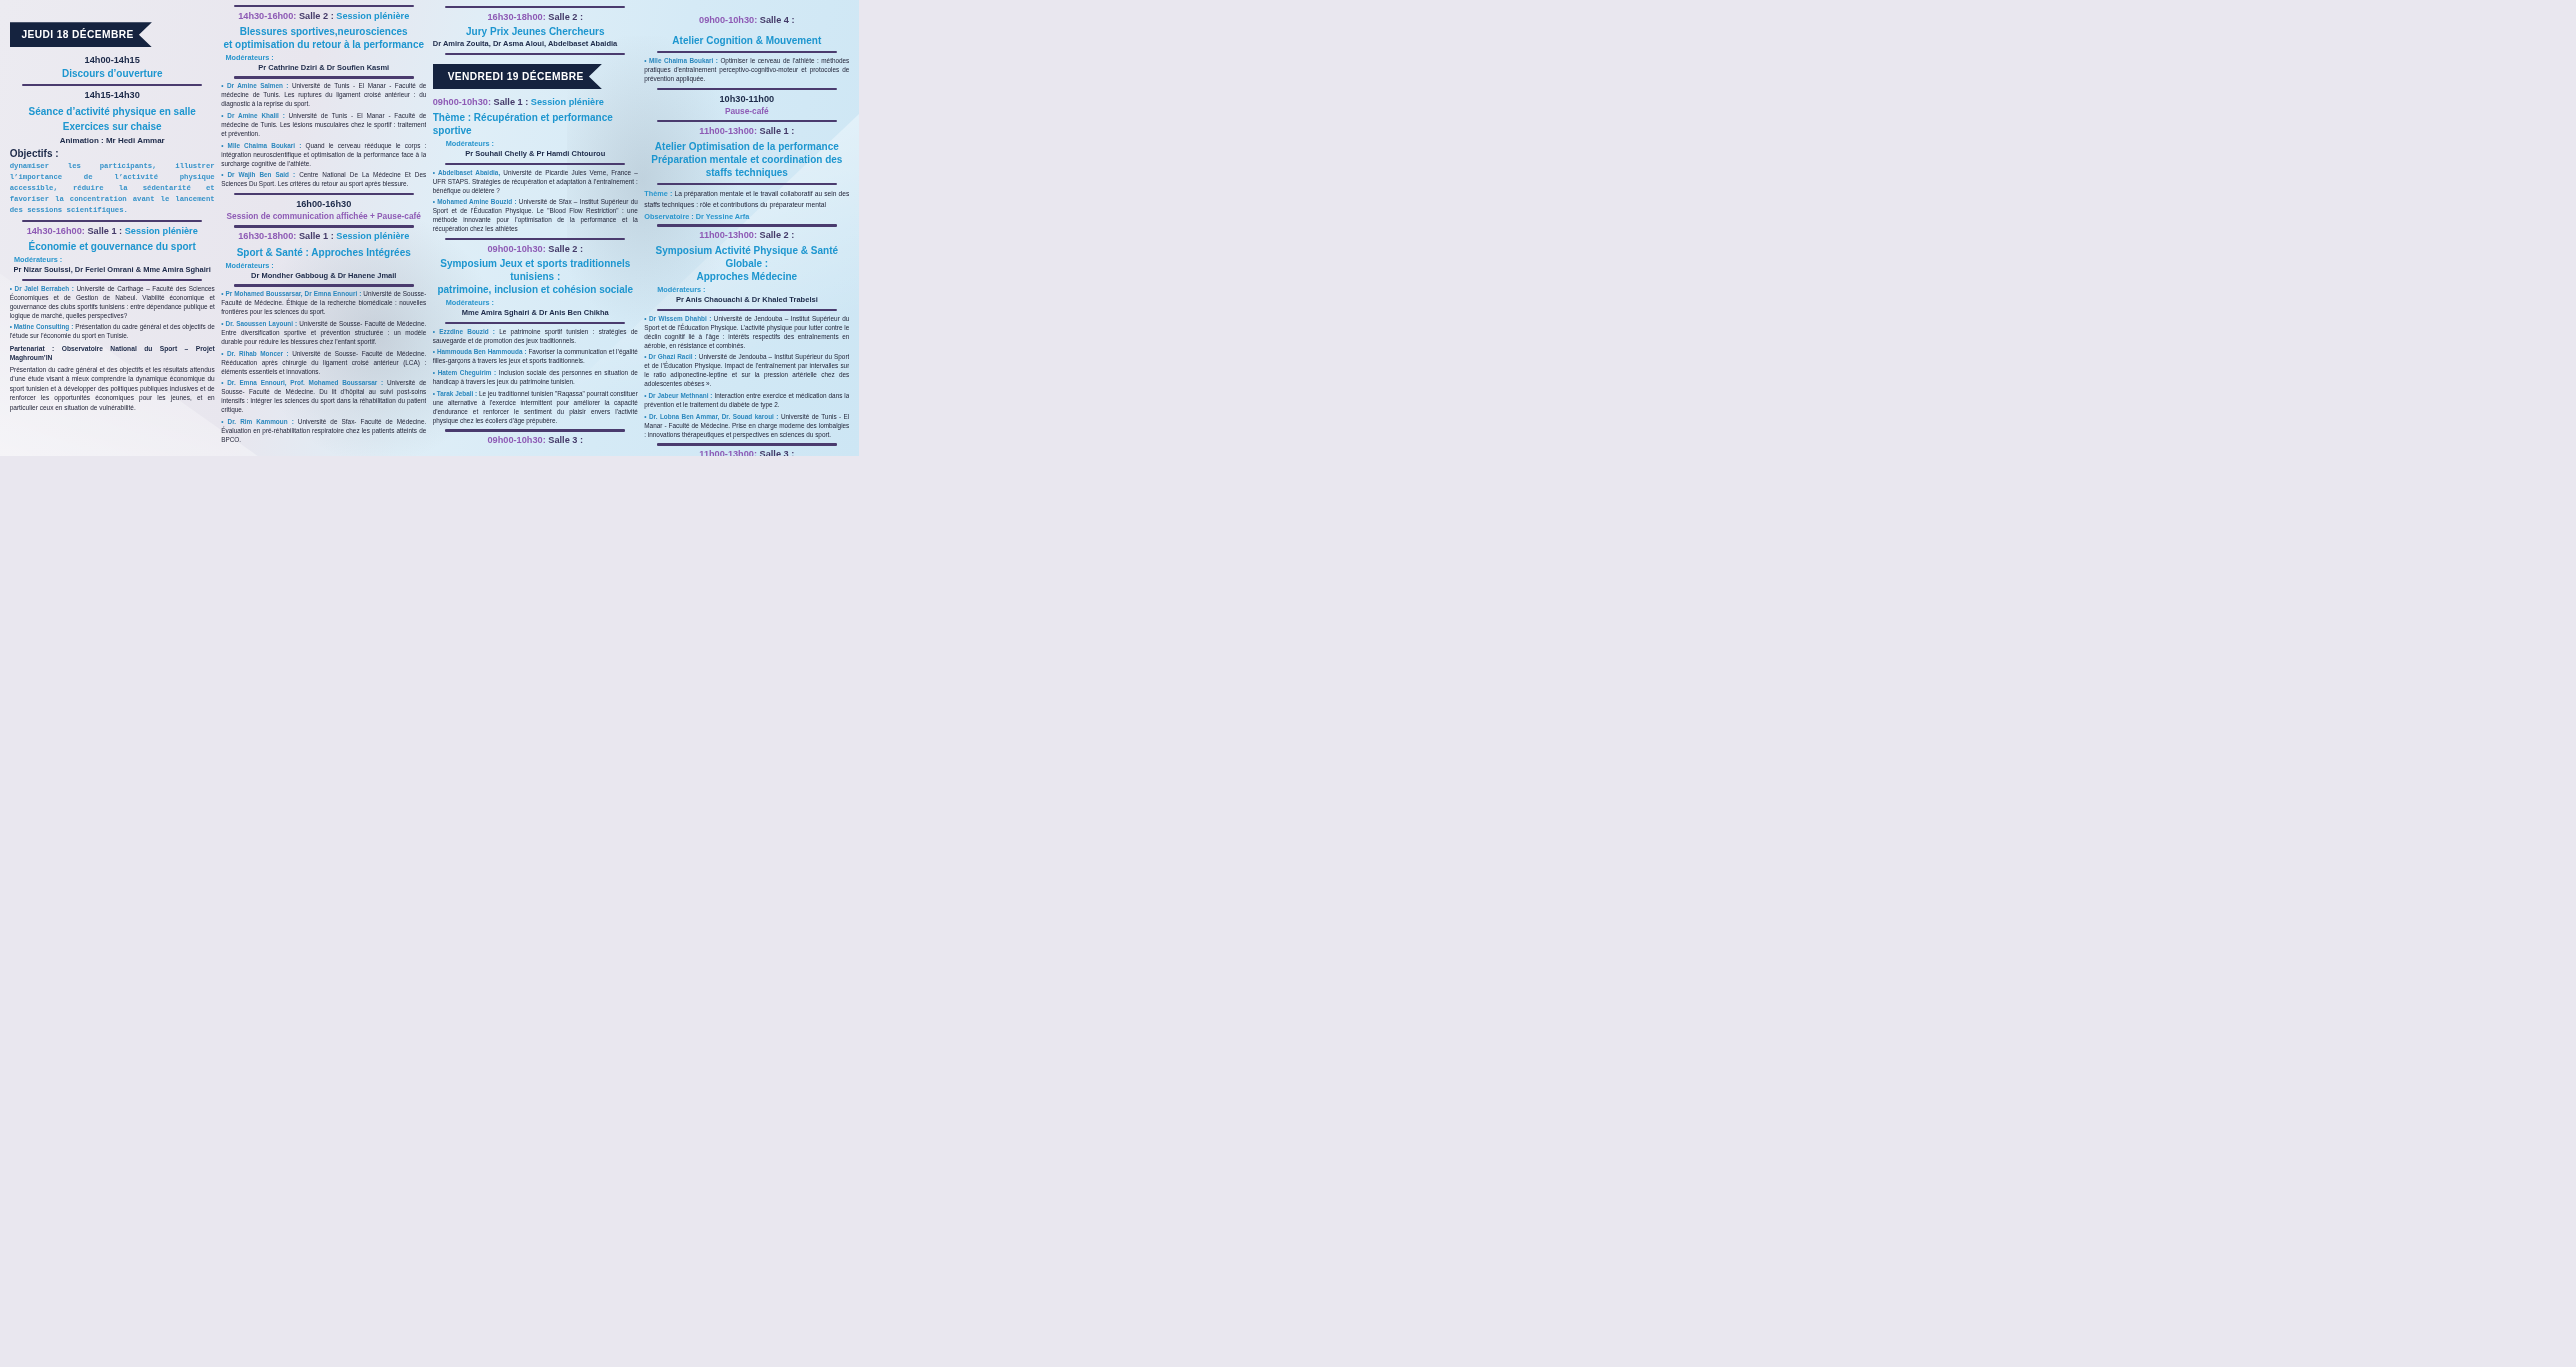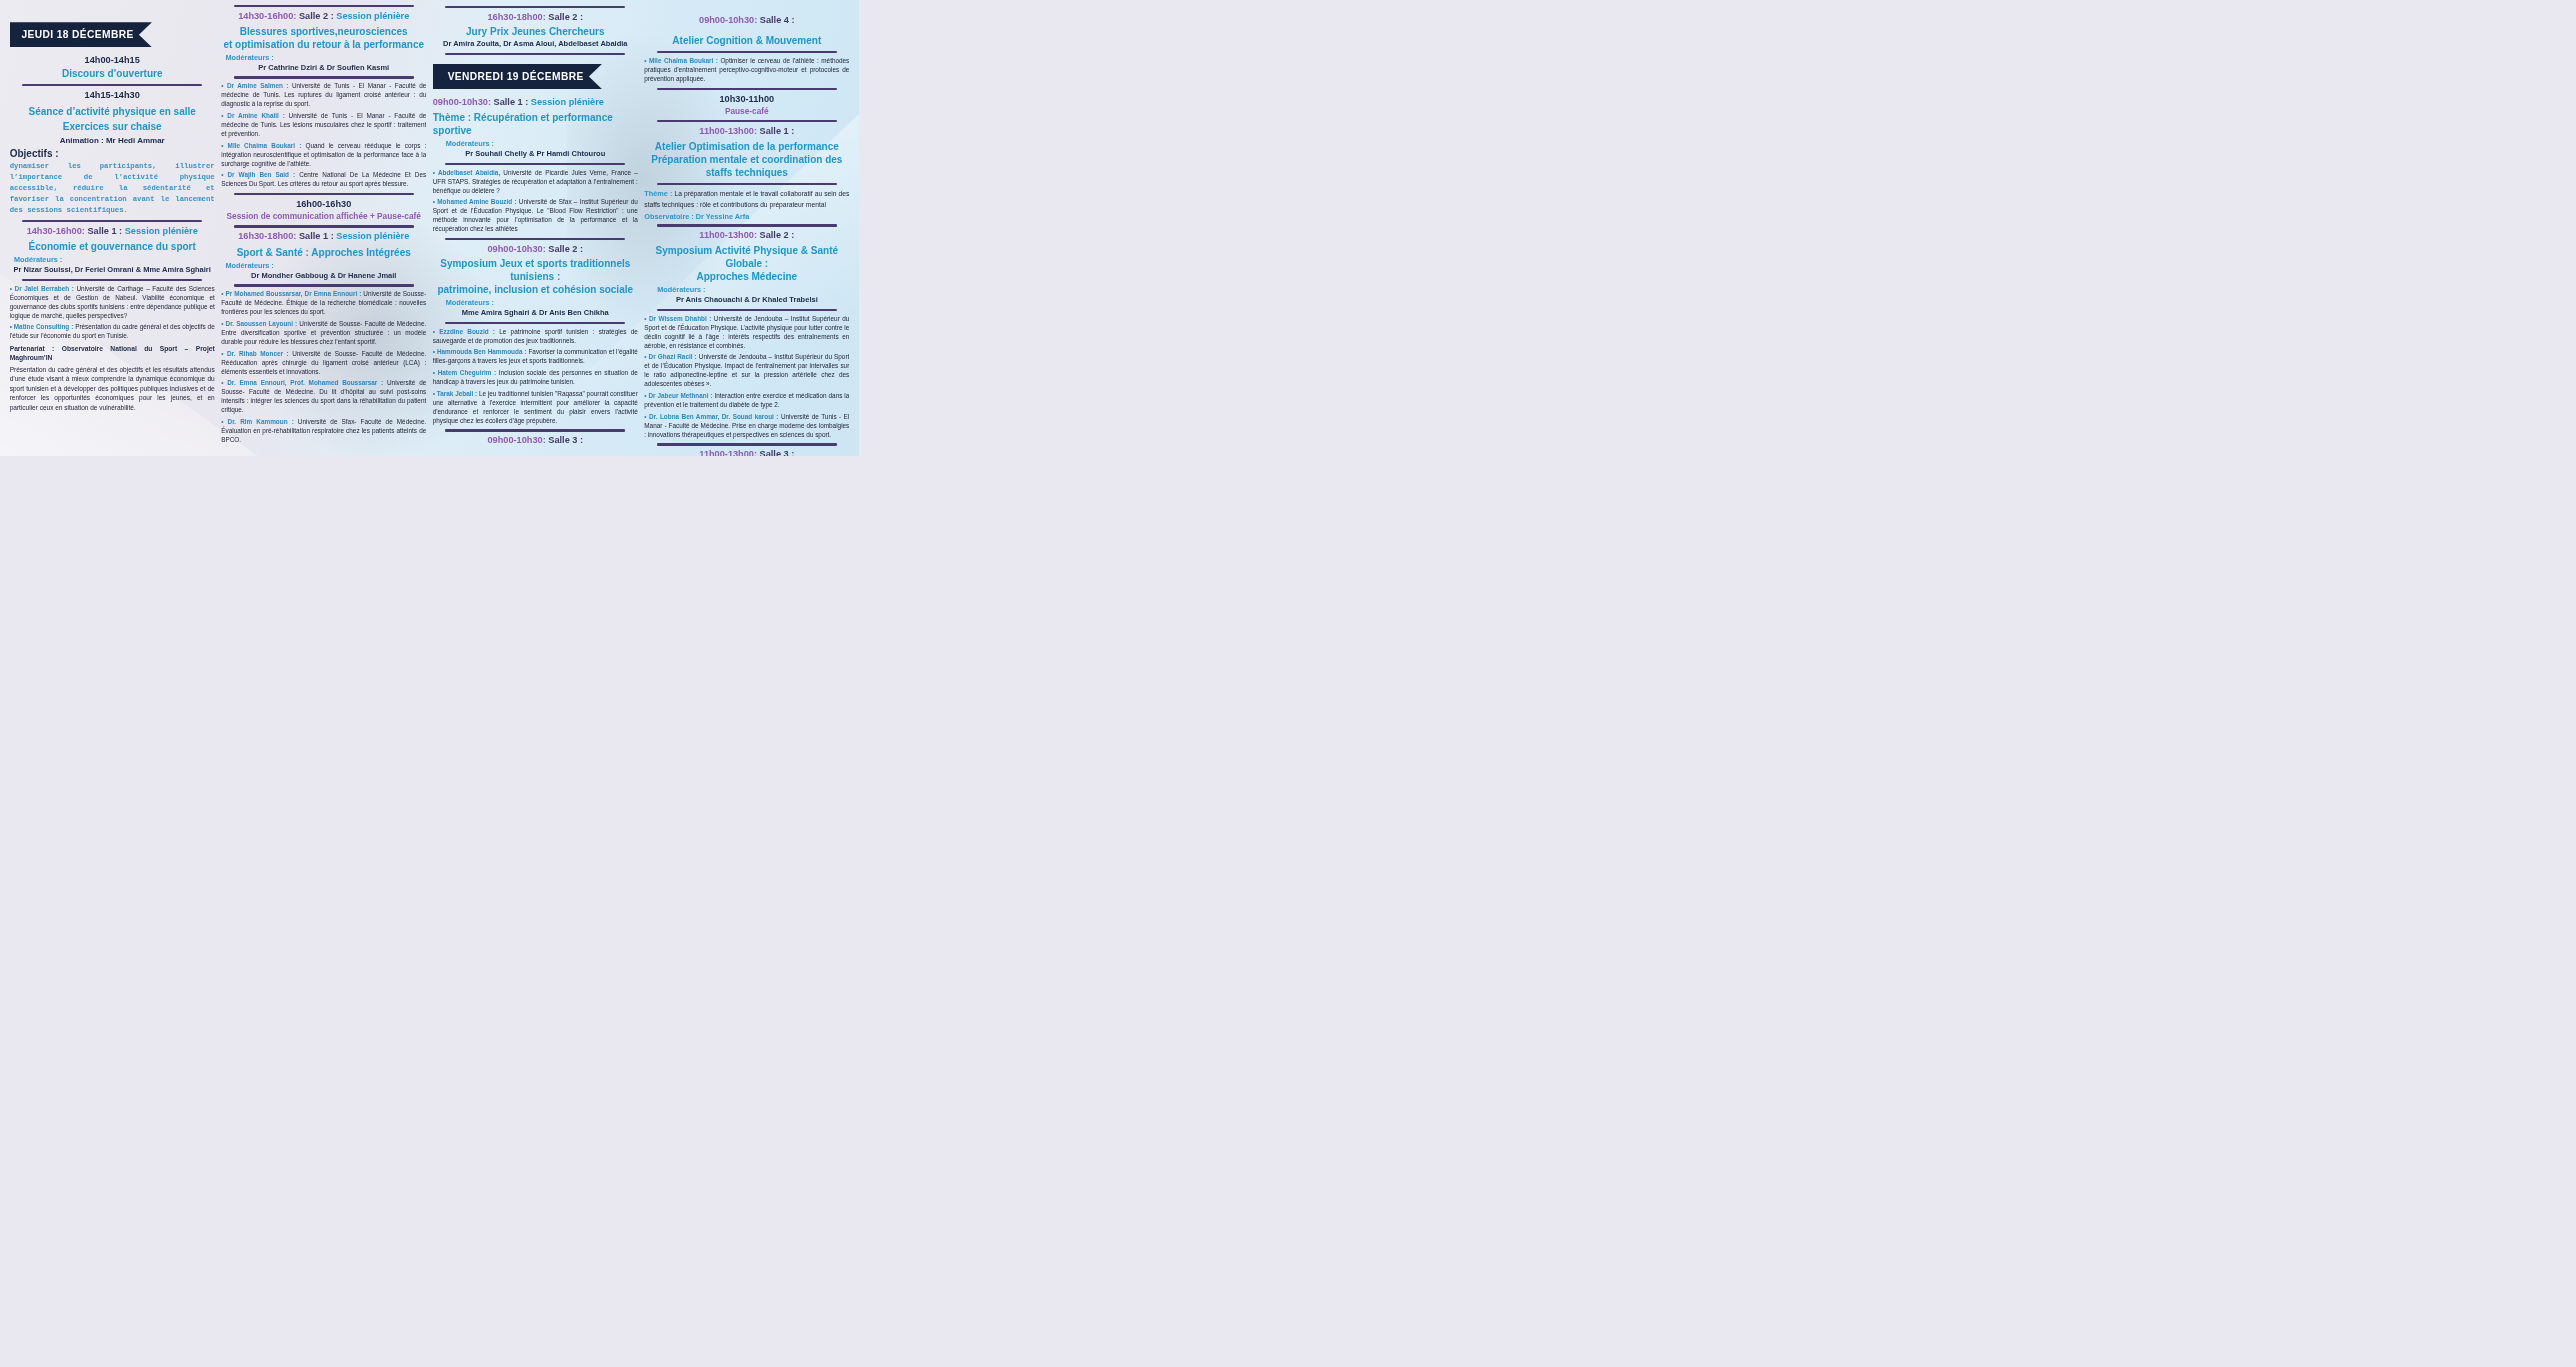--- a/index.html
+++ b/index.html
@@ -57,21 +57,21 @@
   .shead{margin:2.7px 0 1.1px;}
   .shl1{text-align:center;font-weight:bold;font-size:9.2px;line-height:1.25;}
   .time{font-weight:bold;}
   .t-purple{color:#8e5bb5;}
   .salle{color:#443a68;font-weight:bold;}
   .kind{color:#1d96cf;font-weight:bold;}
   .stitle{color:#1d96cf;font-weight:bold;font-size:10px;line-height:1.3;text-align:center;}
   .ctime{color:#1d2a49;font-weight:bold;font-size:9.2px;text-align:center;line-height:1.3;margin-top:2.2px;}
   .modlabel{color:#2a96cd;font-weight:bold;font-size:7.3px;margin:2.2px 0 0 4.3px;}
   .modnames{color:#1d2a49;font-weight:bold;font-size:7.5px;text-align:center;margin:1.1px 0 2.2px;line-height:1.3;}
-  .jnames{color:#1d2a49;font-weight:bold;font-size:7.5px;text-align:center;line-height:1.3;margin:1.1px 0 1.1px;}
+  .jnames{color:#1d2a49;font-weight:bold;font-size:7.5px;line-height:1.3;margin:1.1px 0 1.1px;}
   .pauselabel{color:#8e5bb5;font-weight:bold;font-size:8.3px;text-align:center;line-height:1.3;}
 
   .talk{font-size:6.4px;line-height:1.4;color:#232539;text-align:justify;margin:2.7px 0;}
   .dot::before{content:"•  ";color:#2a87bd;font-weight:bold;}
   .bname{color:#2a87bd;font-weight:bold;}
 
   .animation{color:#1d2a49;font-weight:bold;font-size:8px;text-align:center;margin:3.2px 0 2.2px;}
   .objlabel{color:#1d2a49;font-weight:bold;font-size:10px;margin:3.2px 0 2.2px;}
   .objtext{color:#3793c9;font-weight:bold;font-size:7.3px;line-height:1.5;text-align:justify;margin:0 0 3.2px;font-family:Liberation Mono, monospace;}
   .partenariat{color:#1d2a49;font-weight:bold;font-size:6.7px;line-height:1.4;text-align:justify;margin:2.2px 0;}

